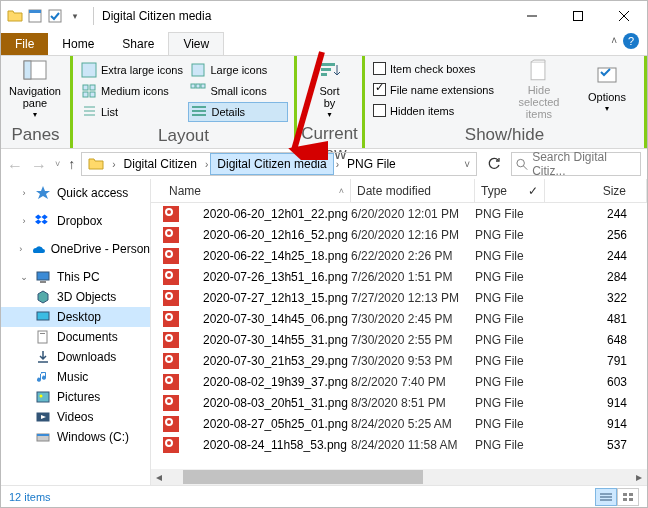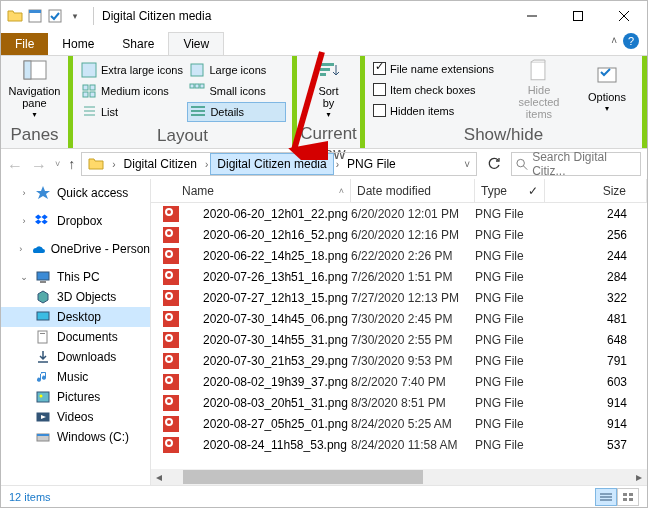--- a/index.html
+++ b/index.html
@@ -12,21 +12,21 @@
   .titlebar .title { flex:1; font-size:12px; color:#000; padding-left:4px; }
   .winbtns { display:flex; }
   .winbtn { width:46px; height:30px; display:flex; align-items:center; justify-content:center; color:#000; }
   .tabsrow { height:24px; display:flex; align-items:flex-end; background:#fff; position:relative; }
   .tab { padding:4px 14px; font-size:12px; color:#000; cursor:default; }
   .tab.file { background:#a16207; color:#fff; }
   .tab.view { background:#f5f6f7; border:1px solid #d8d8d8; border-bottom:none; }
   .tabsrow .help { position:absolute; right:8px; top:2px; width:16px; height:16px; border-radius:50%; background:#1979ca; color:#fff; font-size:11px; display:flex; align-items:center; justify-content:center; }
   .tabsrow .collapse { position:absolute; right:30px; top:4px; font-size:10px; color:#555;}
   .ribbon { background:#f5f6f7; border-top:1px solid #d8d8d8; border-bottom:1px solid #d8d8d8; height:94px; display:flex; }
-  .group { border-right:5px solid #84cc16; display:flex; flex-direction:column; justify-content:space-between; }
+  .group { border-right:3px solid #84cc16; display:flex; flex-direction:column; justify-content:space-between; }
   .group .body { flex:1; display:flex; align-items:center; padding:2px 6px; gap:6px; }
   .group .label { text-align:center; font-size:17px; color:#5a5a5a; padding:2px 0 3px; }
   .bigbtn { display:flex; flex-direction:column; align-items:center; justify-content:center; width:56px; height:62px; font-size:11px; line-height:1.1; text-align:center; gap:2px; }
   .bigbtn svg, .bigbtn .ph { width:28px; height:24px; }
   .smallrow { display:flex; align-items:center; gap:4px; height:20px; font-size:11px; white-space:nowrap; padding:0 2px;}
   .smallrow .ico { width:16px; height:16px; flex:0 0 16px; }
   .smallcol { display:flex; flex-direction:column; gap:1px; }
   .selected { background:#cde6f7; border:1px solid #7fb7e3; }
   .cb { width:13px; height:13px; border:1px solid #333; display:inline-block; background:#fff; flex:0 0 13px;}
   .cb.checked::after { content:"✓"; font-size:11px; position:relative; top:-3px; left:1px; }
@@ -40,21 +40,21 @@
   .searchbox { width:130px; height:24px; border:1px solid #ccc; display:flex; align-items:center; padding:0 4px; gap:4px; color:#777; font-size:12px;}
   .content { display:flex; height:306px; }
   .nav { width:150px; border-right:1px solid #e5e5e5; overflow:hidden; padding-top:4px; font-size:12px; }
   .navitem { display:flex; align-items:center; gap:6px; padding:2px 0 2px 18px; height:20px; white-space:nowrap; }
   .navitem.indent { padding-left:34px; }
   .navitem.sel { background:#cde8ff; }
   .navitem .tw { width:10px; color:#666; font-size:9px; text-align:center;}
   .navico { width:16px; height:16px; flex:0 0 16px; }
   .main { flex:1; overflow:hidden; position:relative; }
   .cols { display:flex; border-bottom:1px solid #e5e5e5; height:24px; align-items:center; font-size:12px; color:#333; }
-  .colh { padding:0 6px; border-right:1px solid #e5e5e5; height:100%; display:flex; align-items:center; gap:13px;}
+  .colh { padding:0 6px; border-right:1px solid #e5e5e5; height:100%; display:flex; align-items:center; gap:0;}
   .c-name { width:200px; } .c-date { width:124px; } .c-type { width:70px; } .c-size{ flex:1; justify-content:flex-end; padding-right:20px;}
   .filerow { display:flex; height:21px; align-items:center; font-size:12px; }
   .filerow .fn { width:200px; display:flex; align-items:center; gap:24px; padding-left:12px; }
   .filerow .dm { width:124px; color:#333; } .filerow .ty { width:70px; color:#333;} .filerow .sz { flex:1; text-align:right; padding-right:20px;}
   .fileico { width:16px; height:16px; background:#d73b2e; position:relative; flex:0 0 16px;}
   .fileico::after { content:""; position:absolute; width:8px; height:8px; border:2px solid #fff; border-radius:50%; left:2px; top:2px; box-sizing:border-box; }
   .status { height:22px; border-top:1px solid #e5e5e5; display:flex; align-items:center; padding:0 8px; font-size:11px; color:#1979ca; justify-content:space-between;}
   .viewtoggles { display:flex; gap:0; }
   .vt { width:22px; height:18px; border:1px solid #ccc; display:flex; align-items:center; justify-content:center; }
   .vt.active { background:#cde8ff; border-color:#7fb7e3;}
@@ -226,26 +226,26 @@
         <span style="font-size:8px;">▾</span>
       </div>
     </div>
     <div class="label">Current view</div>
   </div>
 
   <div class="group" style="flex:1;">
     <div class="body" style="gap:10px;">
       <div class="smallcol">
         <div class="smallrow">
+            <span class="cb"></span>
+            <span>Item check boxes</span>
+          </div>
+        <div class="smallrow">
             <span class="cb checked"></span>
             <span>File name extensions</span>
-          </div>
-        <div class="smallrow">
-            <span class="cb"></span>
-            <span>Item check boxes</span>
           </div>
         <div class="smallrow">
             <span class="cb"></span>
             <span>Hidden items</span>
           </div>
       </div>
       <div class="bigbtn" style="width:66px;">
         <svg class="ph" viewBox="0 0 24 24">
             <rect x="4" y="3" width="14" height="18" fill="#fff" stroke="#bbb"></rect>
             <path d="M4 3l3-2h11l-0 2" fill="#eee" stroke="#bbb"></path>

